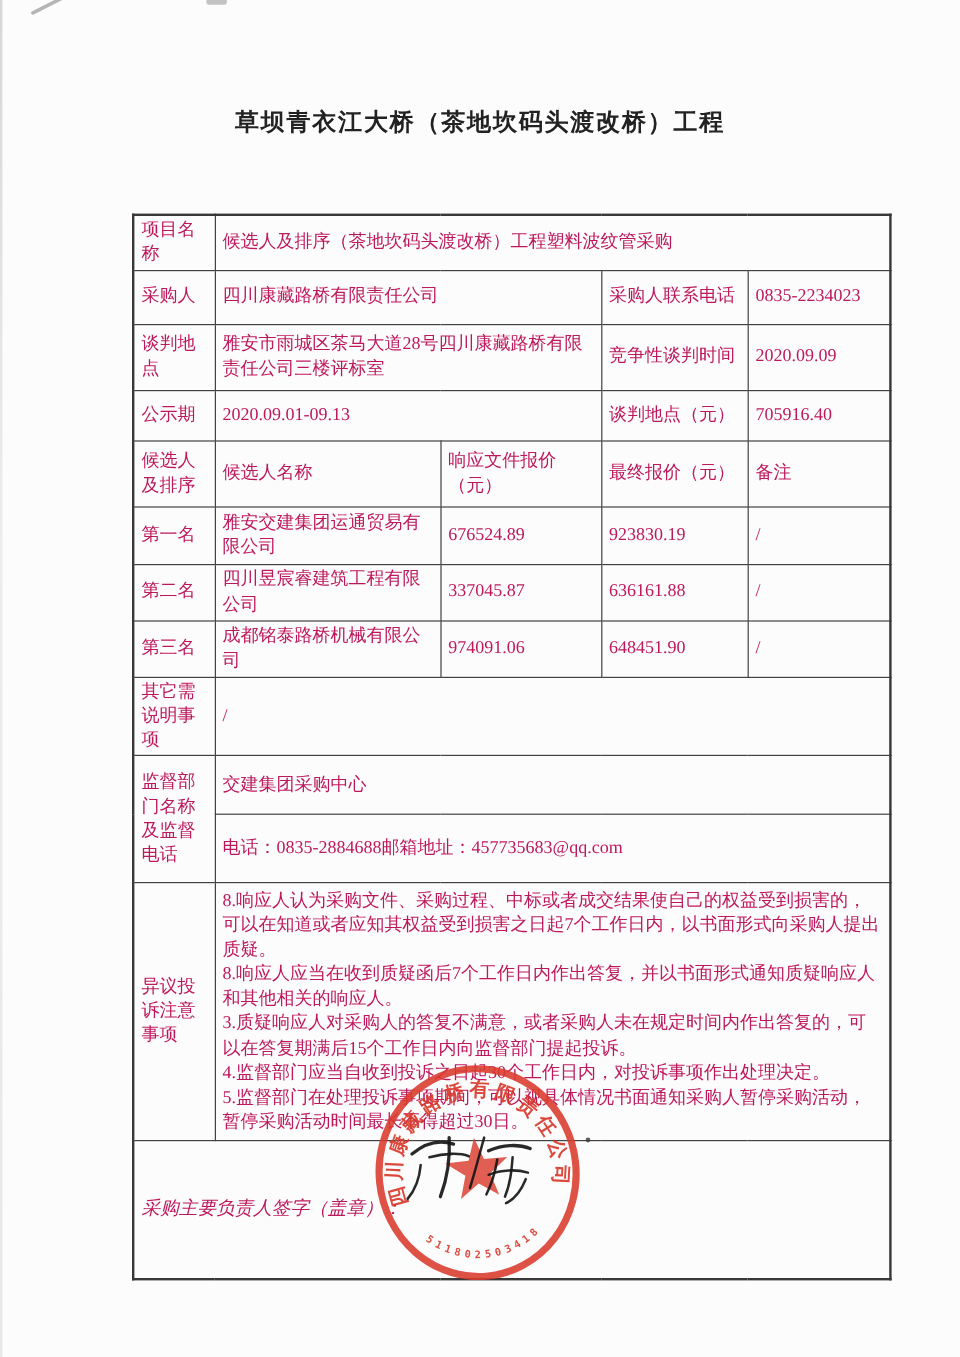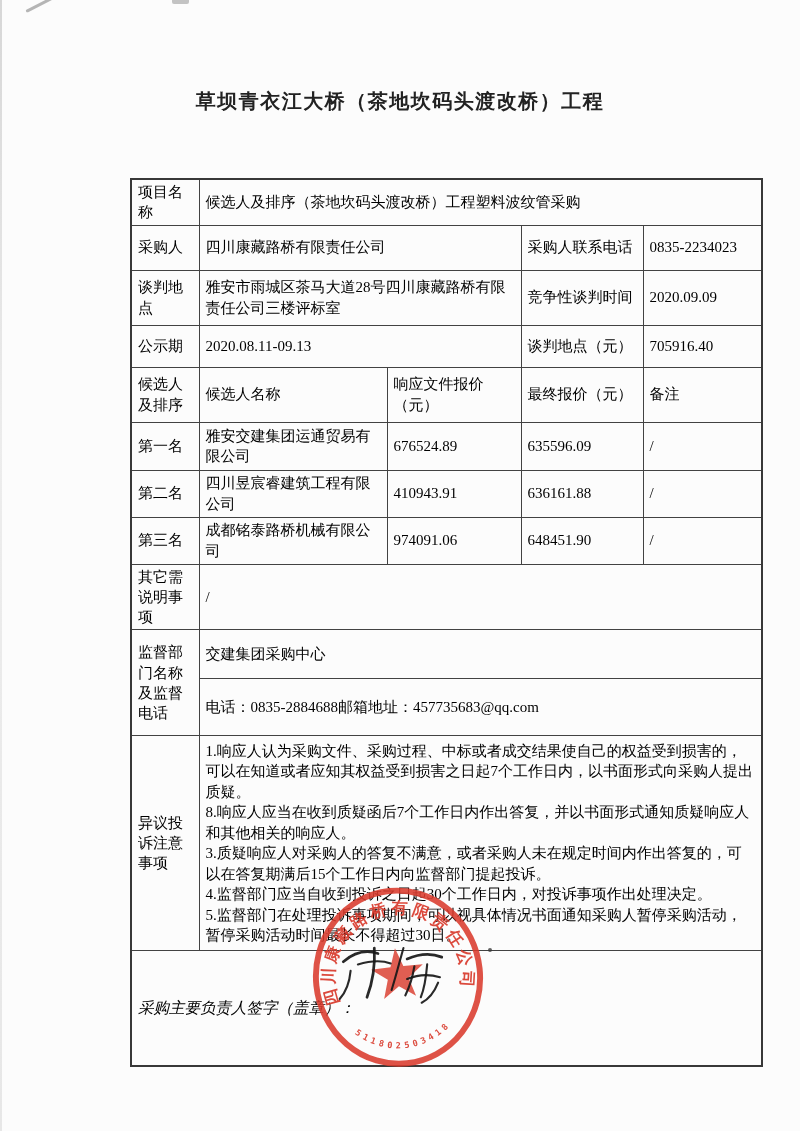--- a/index.html
+++ b/index.html
@@ -12,21 +12,21 @@
   .title{
     position:absolute;left:0;width:800px;text-align:center;
     font-size:20px;font-weight:700;letter-spacing:1.5px;color:#222;
   }
   #title1{top:88px;}
   #title2{top:148px;}
 
   table.doc{
     position:absolute;left:110px;top:178px;width:631px;
     border-collapse:collapse;table-layout:fixed;
-    font-size:15px;line-height:1.35;color:#000000;margin-left:20px;
+    font-size:15px;line-height:1.35;color:#be185d;
   }
   table.doc{border:2px solid #383838;}
   table.doc td{border:1px solid #424242;padding:2px 6px;vertical-align:middle;overflow:hidden;}
   td.lab{padding:2px 4px;text-align:left;}
   td.c{}
   td.l{text-align:left;}
   td.name{padding:2px 4px;}
   td.obj{padding:4px 10px;line-height:20.5px;}
   td.obj p{margin:0;}
   .sig-cell{position:relative;padding:0 0 0 8px;font-style:italic;}
@@ -81,48 +81,48 @@
 
     <tr style="height:55px">
       <td class="lab">谈判地点</td>
       <td class="l" colspan="2">雅安市雨城区茶马大道28号四川康藏路桥有限责任公司三楼评标室</td>
       <td class="c">竞争性谈判时间</td>
       <td class="c">2020.09.09</td>
     </tr>
 
     <tr style="height:42px">
       <td class="lab">公示期</td>
-      <td class="c" colspan="2">2020.08.11-09.13</td>
+      <td class="c" colspan="2">2020.09.01-09.13</td>
       <td class="c">谈判地点（元）</td>
       <td class="c">705916.40</td>
     </tr>
 
     <tr style="height:55px">
       <td class="lab">候选人及排序</td>
       <td class="c">候选人名称</td>
       <td class="c">
         <div>响应文件报价</div>
         <div>（元）</div>
       </td>
       <td class="c">最终报价（元）</td>
       <td class="c">备注</td>
     </tr>
 
     <tr style="height:48px">
       <td class="lab">第一名</td>
       <td class="l name">雅安交建集团运通贸易有限公司</td>
       <td class="c">676524.89</td>
-      <td class="c">635596.09</td>
+      <td class="c">923830.19</td>
       <td class="c">/</td>
     </tr>
 
     <tr style="height:47px">
       <td class="lab">第二名</td>
       <td class="l name">四川昱宸睿建筑工程有限公司</td>
-      <td class="c">410943.91</td>
+      <td class="c">337045.87</td>
       <td class="c">636161.88</td>
       <td class="c">/</td>
     </tr>
 
     <tr style="height:47px">
       <td class="lab">第三名</td>
       <td class="l name">成都铭泰路桥机械有限公司</td>
       <td class="c">974091.06</td>
       <td class="c">648451.90</td>
       <td class="c">/</td>
@@ -137,21 +137,21 @@
       <td class="lab" rowspan="2">监督部门名称及监督电话</td>
       <td class="c" colspan="4">交建集团采购中心</td>
     </tr>
     <tr style="height:57px">
       <td class="c" colspan="4">电话：0835-2884688邮箱地址：457735683@qq.com</td>
     </tr>
 
     <tr style="height:215px">
       <td class="lab">异议投诉注意事项</td>
       <td class="obj" colspan="4">
-        <p>1.响应人认为采购文件、采购过程、中标或者成交结果使自己的权益受到损害的，可以在知道或者应知其权益受到损害之日起7个工作日内，以书面形式向采购人提出质疑。</p>
+        <p>8.响应人认为采购文件、采购过程、中标或者成交结果使自己的权益受到损害的，可以在知道或者应知其权益受到损害之日起7个工作日内，以书面形式向采购人提出质疑。</p>
         <p>8.响应人应当在收到质疑函后7个工作日内作出答复，并以书面形式通知质疑响应人和其他相关的响应人。</p>
         <p>3.质疑响应人对采购人的答复不满意，或者采购人未在规定时间内作出答复的，可以在答复期满后15个工作日内向监督部门提起投诉。</p>
         <p>4.监督部门应当自收到投诉之日起30个工作日内，对投诉事项作出处理决定。</p>
         <p>5.监督部门在处理投诉事项期间，可以视具体情况书面通知采购人暂停采购活动，暂停采购活动时间最长不得超过30日。</p>
       </td>
     </tr>
 
     <tr style="height:115px">
       <td class="sig-cell" colspan="5">
         <span class="sig-label">采购主要负责人签字（盖章）：</span>

